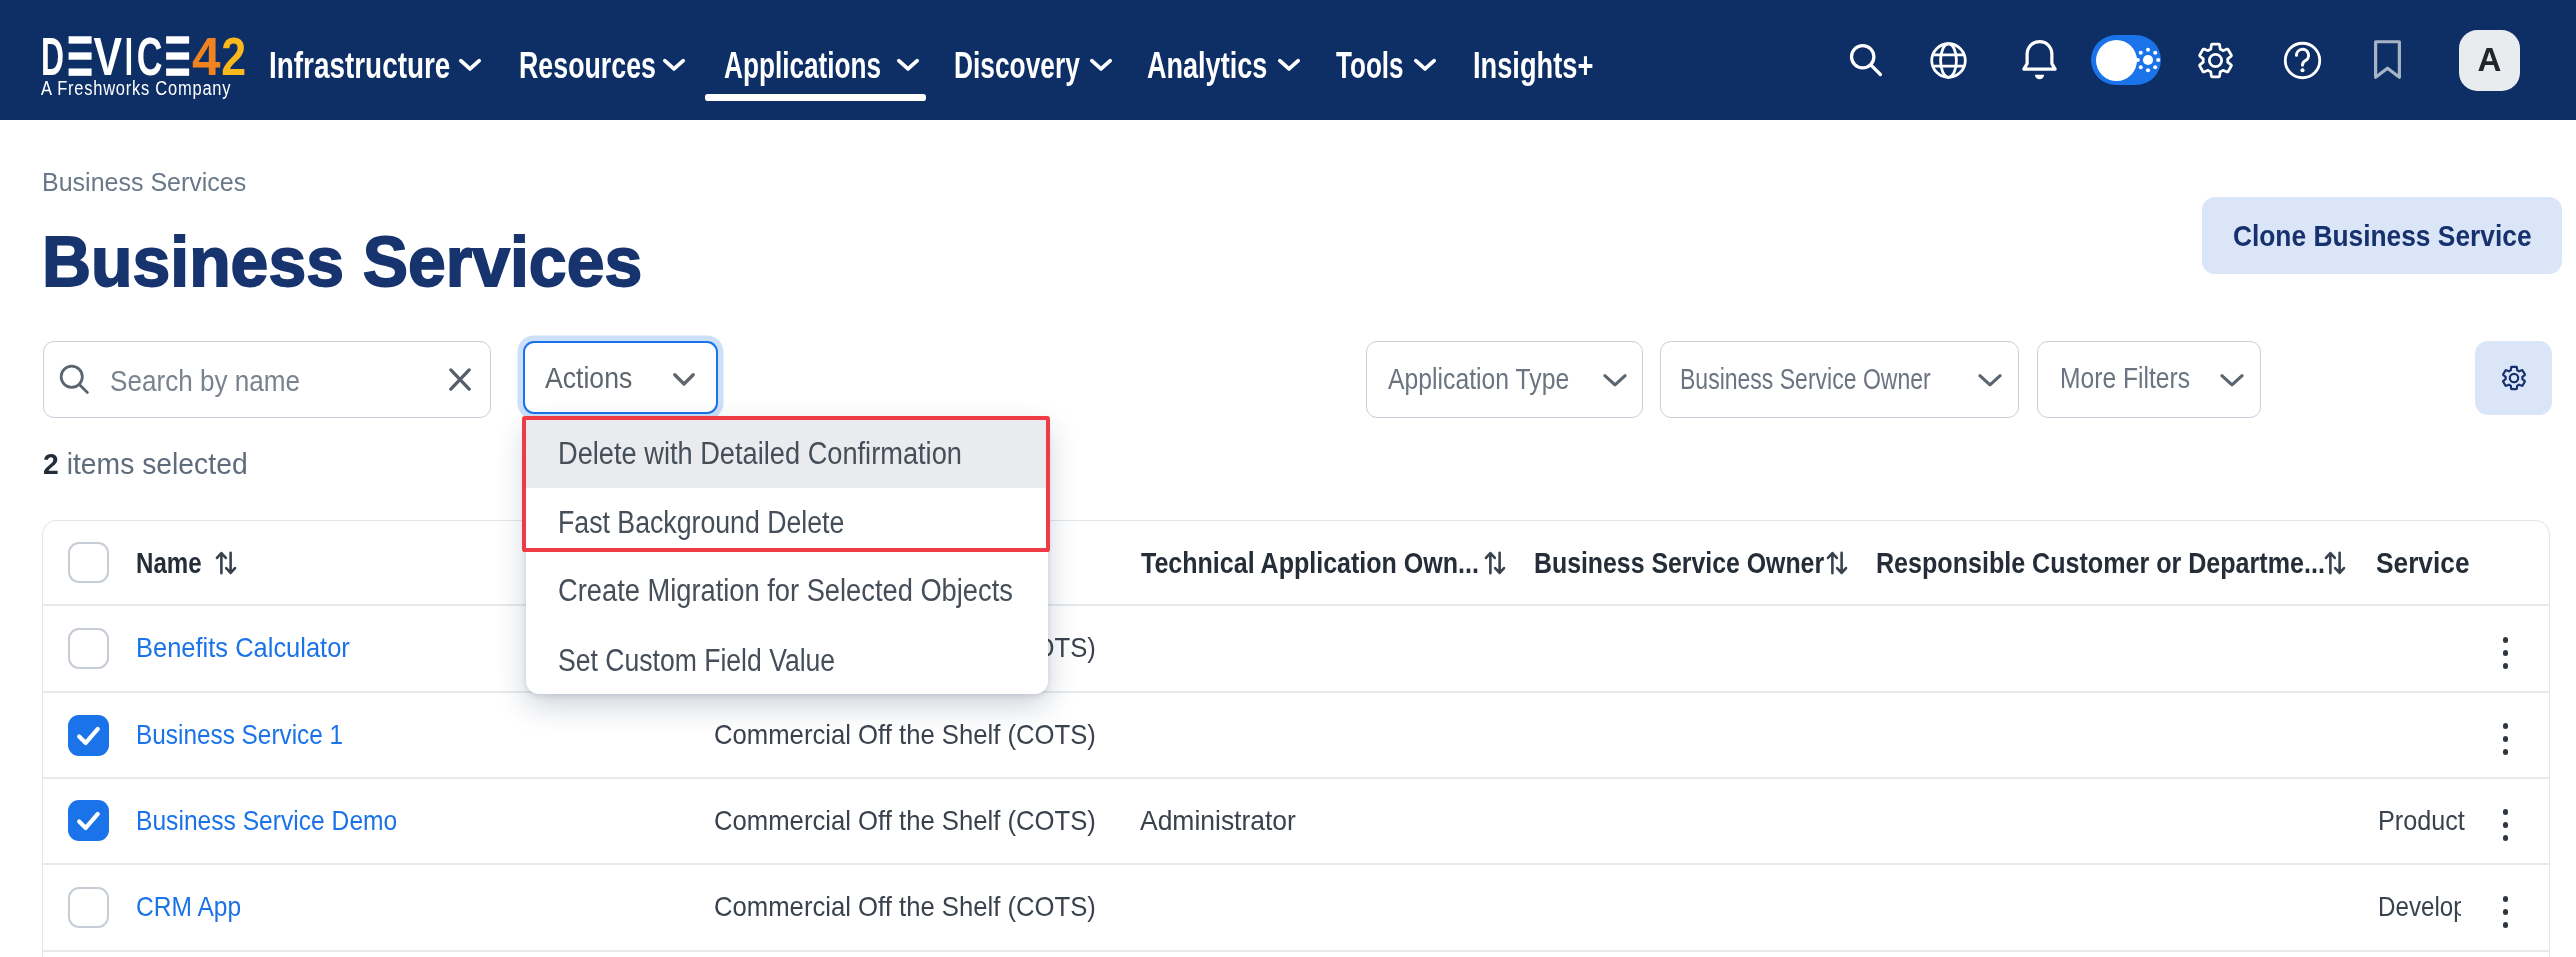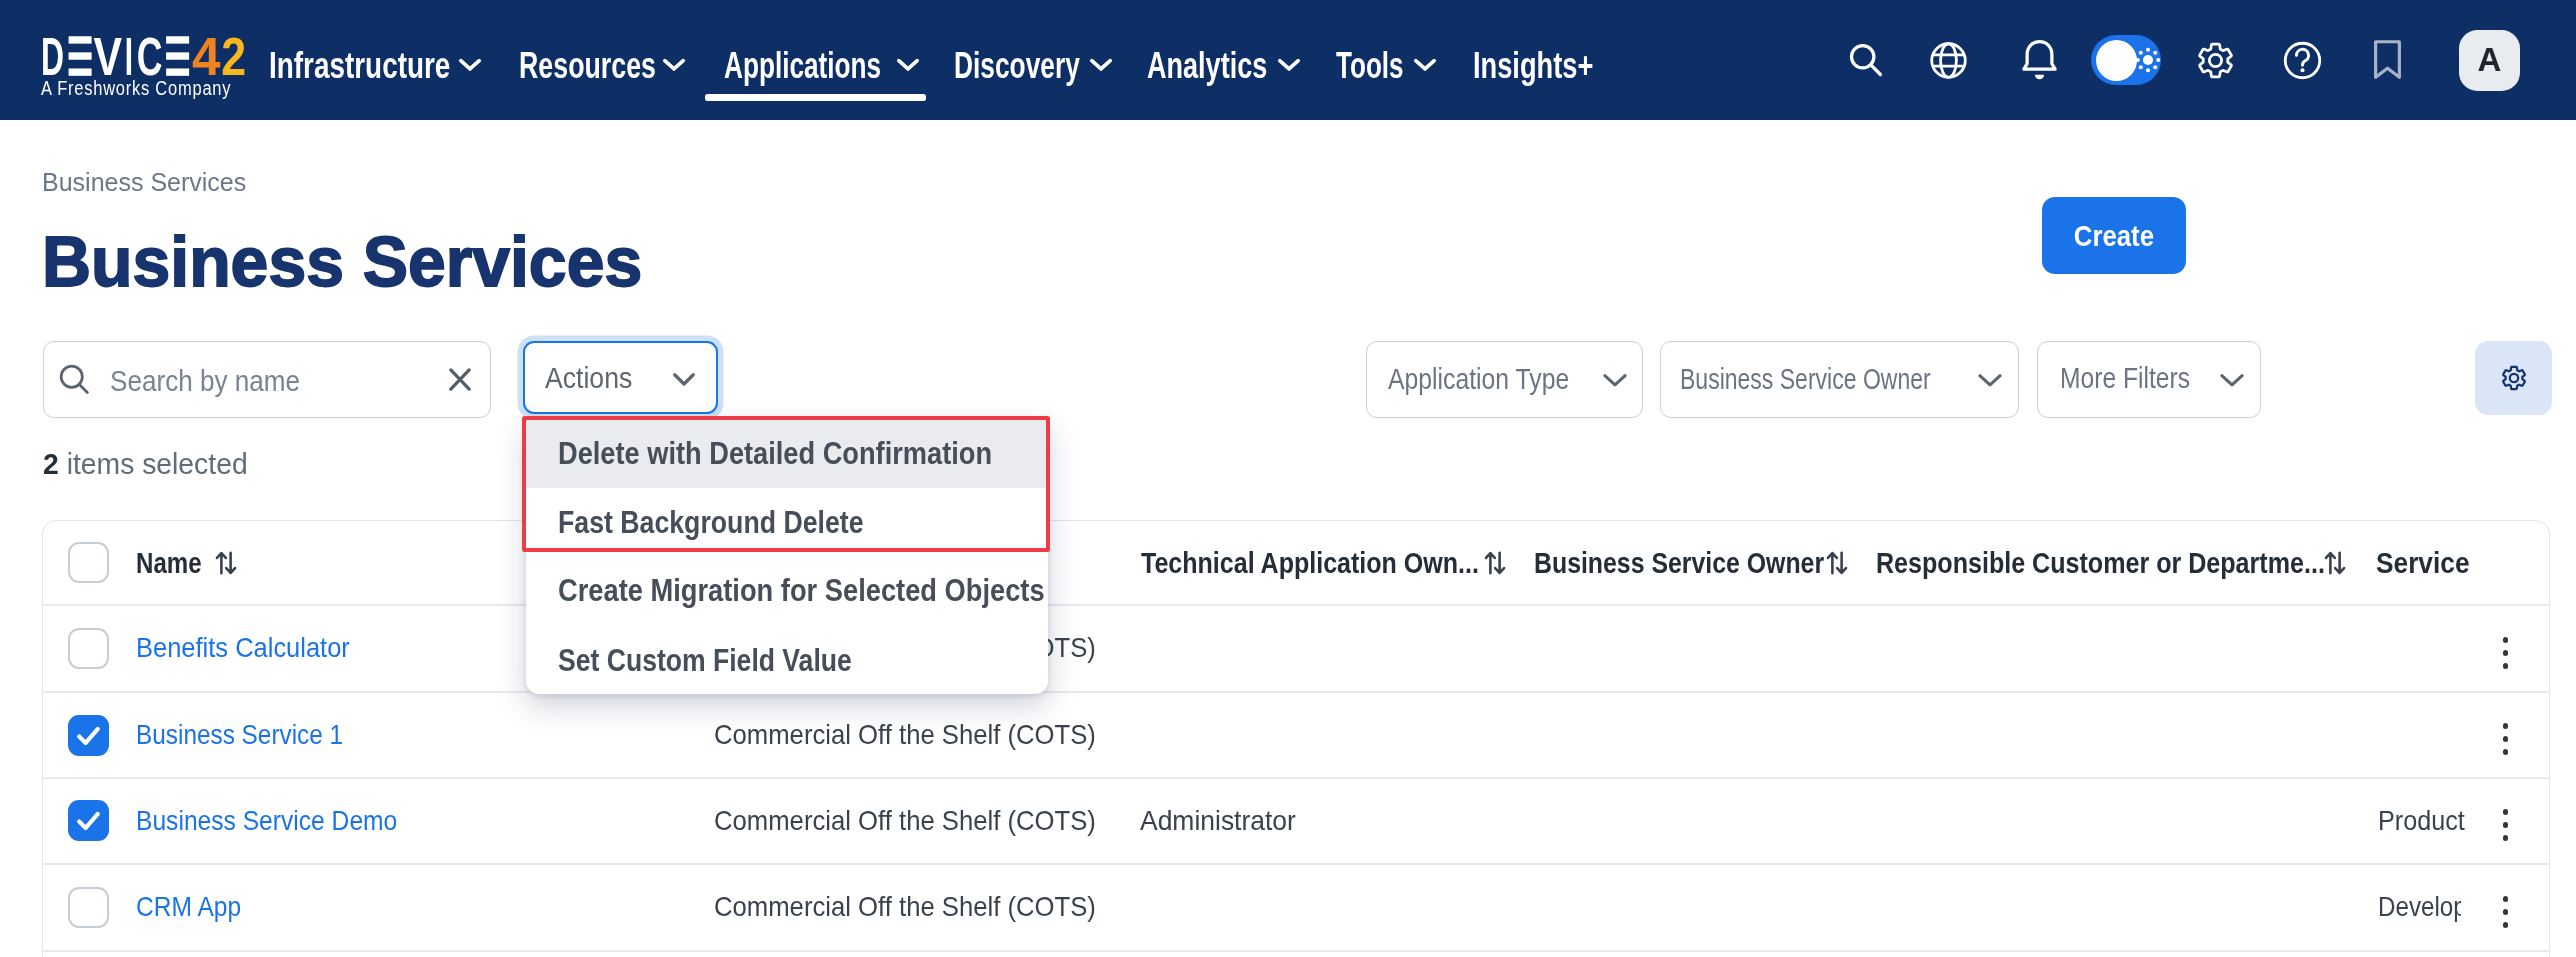--- a/index.html
+++ b/index.html
@@ -19,21 +19,21 @@
   .field { position:absolute; top:341px; height:77px; background:#fff; border:1.8px solid #c9d0da; border-radius:11px; }
   
   #table { position:absolute; left:42px; top:520px; width:2508px; height:443px; background:#fff; border:1.8px solid #e2e6ea; border-radius:14.8px 14.8px 0 0; border-bottom:none; }
   .rowline { position:absolute; left:42px; width:2508px; height:1.8px; background:#e7eaed; }
   .cb { position:absolute; width:41px; height:41px; border-radius:11px; }
   .cb.off { background:#fff; border:2.8px solid #c6cdd6; }
   .cb.on { background:#1a73e8; }
   .kebab { position:absolute; left:2500px; width:11px; }
   .kebab span { position:absolute; left:2.8px; width:5.5px; height:5.5px; border-radius:50%; background:#2f3740; }
   
-  #panel { position:absolute; left:526px; top:419px; width:522px; height:275px; background:#fff; border-radius:0 0 13px 13px; box-shadow:0 11px 29.5px rgba(23,43,77,.22), 0 1.8px 5.5px rgba(23,43,77,.12);font-weight:bold; }
+  #panel { position:absolute; left:526px; top:419px; width:522px; height:275px; background:#fff; border-radius:0 0 13px 13px; box-shadow:0 11px 29.5px rgba(23,43,77,.22), 0 1.8px 5.5px rgba(23,43,77,.12); }
   #panel .item1 { position:absolute; left:0; top:0; width:522px; height:69px; background:#e9ebee; }
   #redbox { position:absolute; left:522px; top:416px; width:528px; height:136px; border:4.6px solid #ee3b46; border-radius:2.8px; }
 </style>
 </head>
 <body>
 
 <div id="nav">
   <svg id="logo" style="position:absolute;left:41px;top:36px;" width="207" height="41" viewBox="0 0 225 44">
     <text x="0" y="42" textLength="25" lengthAdjust="spacingAndGlyphs" font-family="Liberation Sans" font-weight="bold" font-size="58" fill="#fff">D</text>
     <g fill="#fff">
@@ -122,22 +122,22 @@
   <svg class="icon" style="left:2371px; top:39px;" width="33" height="42" viewBox="0 0 36 46">
     <path d="M5 3 L31 3 L31 42 L18 32 L5 42 Z" fill="none" stroke="#a7b4c6" stroke-width="3.5" stroke-linejoin="round"></path>
   </svg>
   <div style="position:absolute; left:2459px; top:29.5px; width:61px; height:61px; background:#e9ecef; border-radius:18.4px; display:flex; align-items:center; justify-content:center;">
     <span style="font-size:33px; font-weight:700; color:#20262e;">A</span>
   </div>
 
 <div class="tx" style="left:42px; top:182px; font-size:25px; color:#6a7888; font-weight:400; transform:translateY(-50%) scaleX(1.0);">Business Services</div>
 <div class="tx" style="left:42px; top:262px; font-size:70px; color:#17346f; font-weight:700; -webkit-text-stroke:1.8px #17346f; transform:translateY(-50%) scaleX(0.97);">Business Services</div>
 
-<div class="btn" style="left:2042px; width:144px; background:#1a73e8;">
-  <span class="tx ctr" style="position:static; font-size:29.5px; font-weight:700; color:#fff; transform:scaleX(0.874);">Create</span>
+<div class="btn" style="left:2202px; width:360px; background:#dbe5f8;">
+  <span class="tx ctr" style="position:static; font-size:29.5px; font-weight:700; color:#16316e; transform:scaleX(0.893);">Clone Business Service</span>
 </div>
 
 <div class="field" style="left:43px; width:448px;"></div>
 <svg class="icon" style="left:57px; top:363px;" width="35" height="35" viewBox="0 0 38 38">
   <circle cx="16" cy="15" r="11.5" fill="none" stroke="#5b6570" stroke-width="3"></circle>
   <line x1="24" y1="23" x2="33" y2="32" stroke="#5b6570" stroke-width="3" stroke-linecap="round"></line>
 </svg>
 <div class="tx" style="left:110px; top:381px; font-size:30px; color:#79838f; transform:translateY(-50%) scaleX(0.87);">Search by name</div>
 <svg class="icon" style="left:449px; top:368px;" width="22" height="23" viewBox="0 0 24 25">
   <path d="M2 2 L22 23 M22 2 L2 23" stroke="#565e6a" stroke-width="3.6" stroke-linecap="round"></path>

